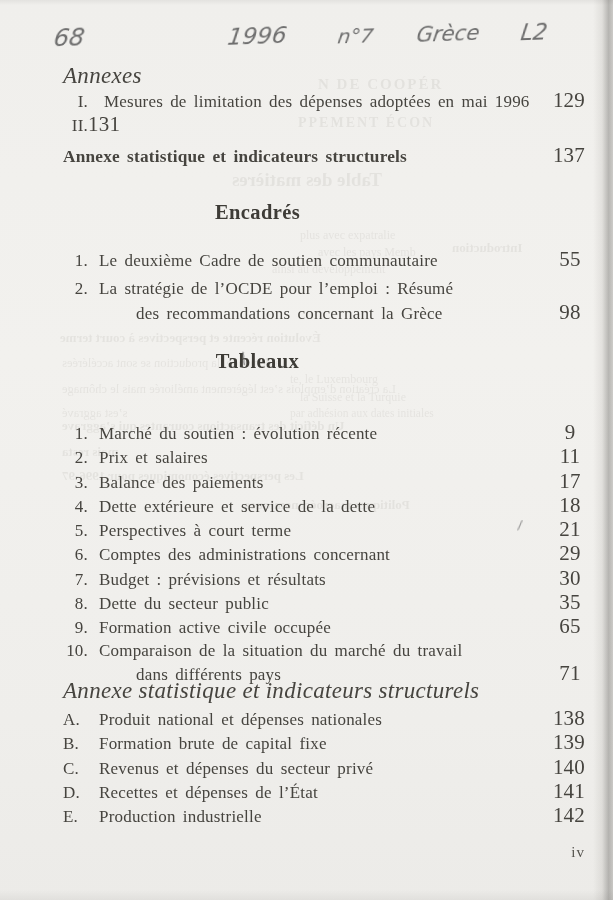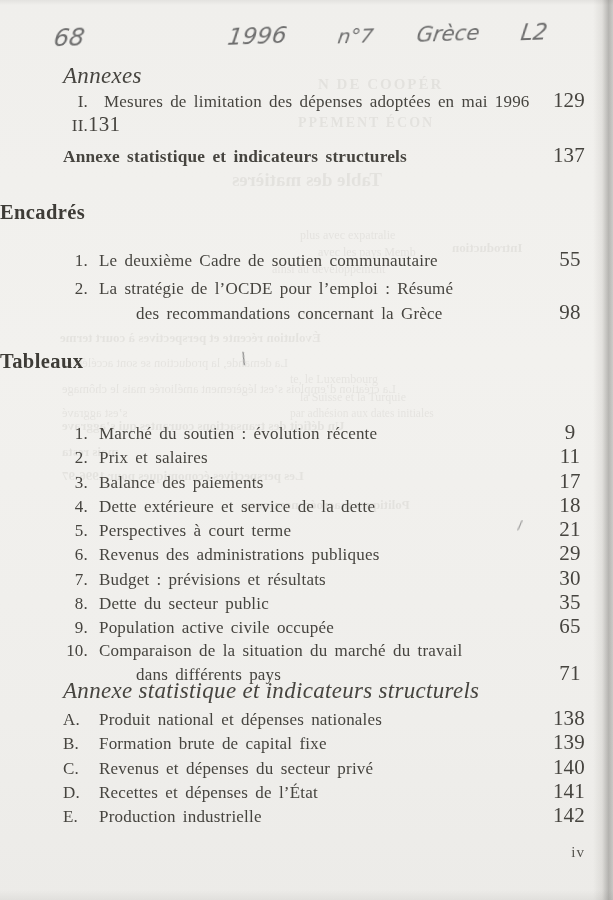--- a/index.html
+++ b/index.html
@@ -22,21 +22,21 @@
   .row { display:flex; align-items:baseline; line-height:22.3px; font-size:17px;
          word-spacing:0.16em; letter-spacing:0.2px; }
   .row .num  { flex:none; width:25px; text-align:right; }
   .row .numL { flex:none; width:25px; text-align:left; }
   .row .title { flex:1; padding-left:11px; }
   .row .titleR { flex:1; padding-left:16px; }
   .row .cont { flex:1; padding-left:48px; }
   .row .pg { flex:none; min-width:30px; text-align:center; font-size:21px; }
   .ital-head { font-style:italic; font-size:23px; letter-spacing:0.3px; }
   .bold-row .title0 { flex:1; font-weight:bold; font-size:17.3px; letter-spacing:0.2px; }
-  .center-head { position:absolute; left:0; width:515px; text-align:left;
+  .center-head { position:absolute; left:0; width:515px; text-align:center;
                  font-weight:bold; font-size:20.5px; letter-spacing:0.4px; color:#3e3c37; }
   .enc .row { line-height:22.6px; }
   .ann .row { line-height:23.3px; }
   .footer { position:absolute; left:63px; right:28px; text-align:right;
             font-size:15px; letter-spacing:1px; color:#55534e; }
   
   .hand { position:absolute; font-family:"DejaVu Sans", sans-serif; font-style:italic;
           color:#6f6f6f; transform:skewX(-10deg) rotate(-2deg); filter:blur(0.3px);
           font-weight:400; white-space:nowrap; }
   .pen { position:absolute; font-family:"DejaVu Sans", sans-serif; color:#8b8b8b;
@@ -148,36 +148,36 @@
       <span class="title">Dette extérieure et service de la dette</span>
       <span class="pg">18</span>
     </div>
     <div class="row">
       <span class="num">5.</span>
       <span class="title">Perspectives à court terme</span>
       <span class="pg">21</span>
     </div>
     <div class="row">
       <span class="num">6.</span>
-      <span class="title">Revenus des administrations publiques</span>
+      <span class="title">Comptes des administrations concernant</span>
       <span class="pg">29</span>
     </div>
     <div class="row">
       <span class="num">7.</span>
       <span class="title">Budget : prévisions et résultats</span>
       <span class="pg">30</span>
     </div>
     <div class="row">
       <span class="num">8.</span>
       <span class="title">Dette du secteur public</span>
       <span class="pg">35</span>
     </div>
     <div class="row">
       <span class="num">9.</span>
-      <span class="title">Population active civile occupée</span>
+      <span class="title">Formation active civile occupée</span>
       <span class="pg">65</span>
     </div>
     <div class="row">
       <span class="num">10.</span>
       <span class="title">Comparaison de la situation du marché du travail</span>
       <span class="pg"></span>
     </div>
     <div class="row">
       <span class="num"></span>
       <span class="cont">dans différents pays</span>

